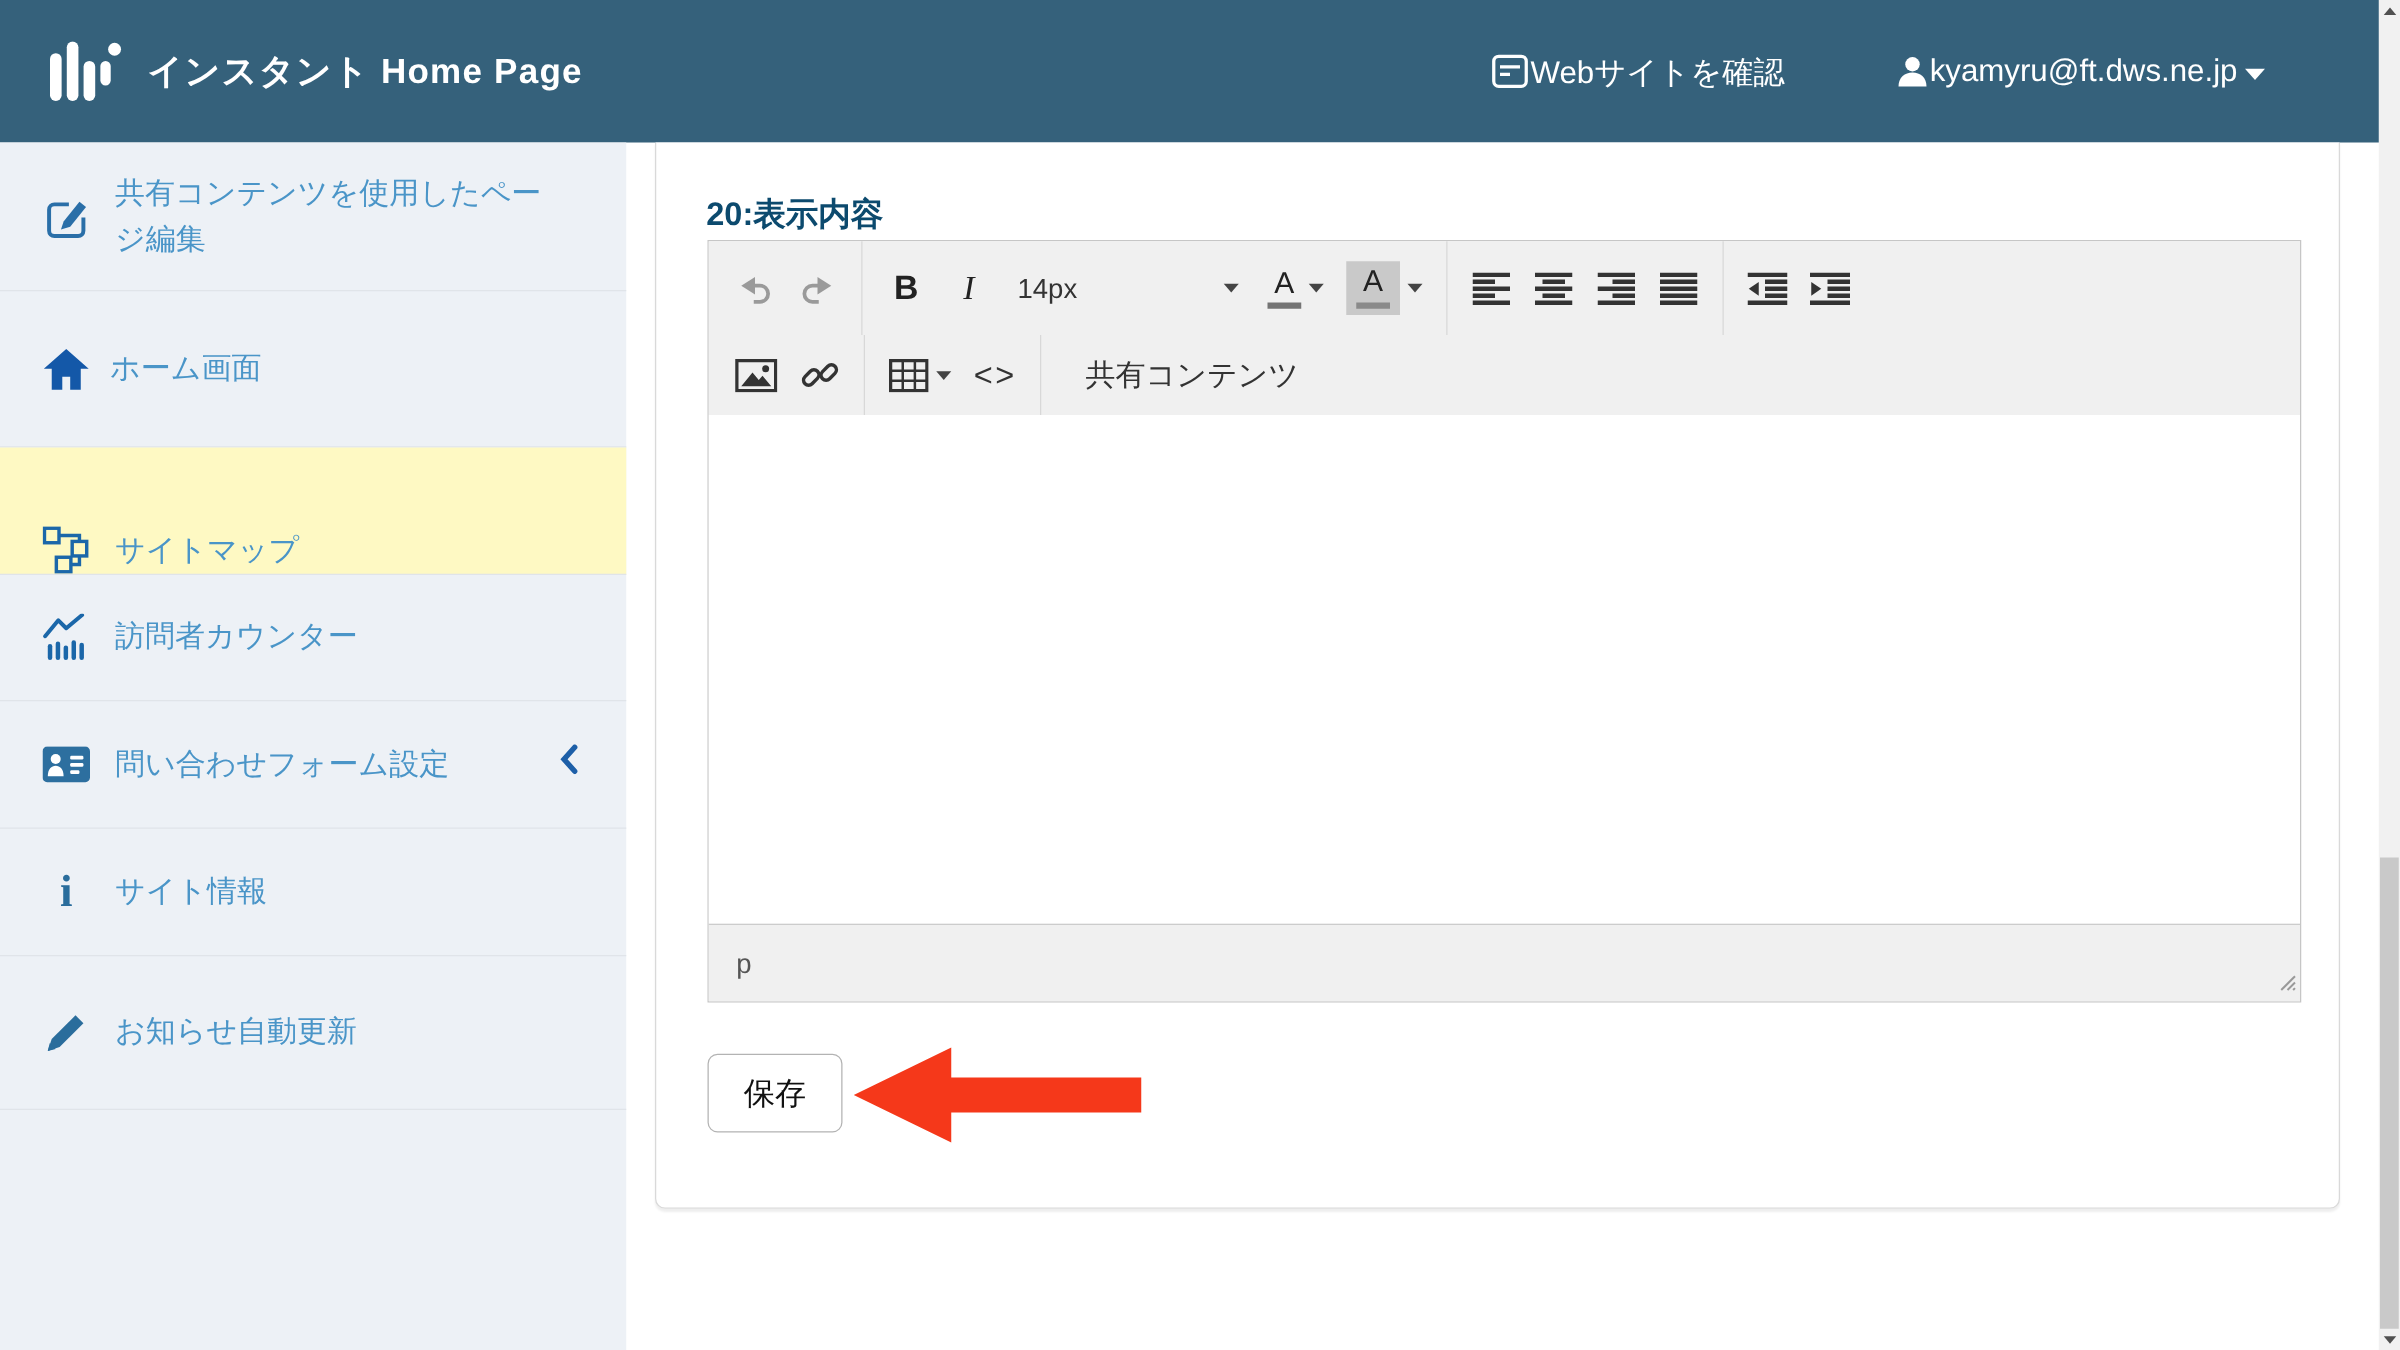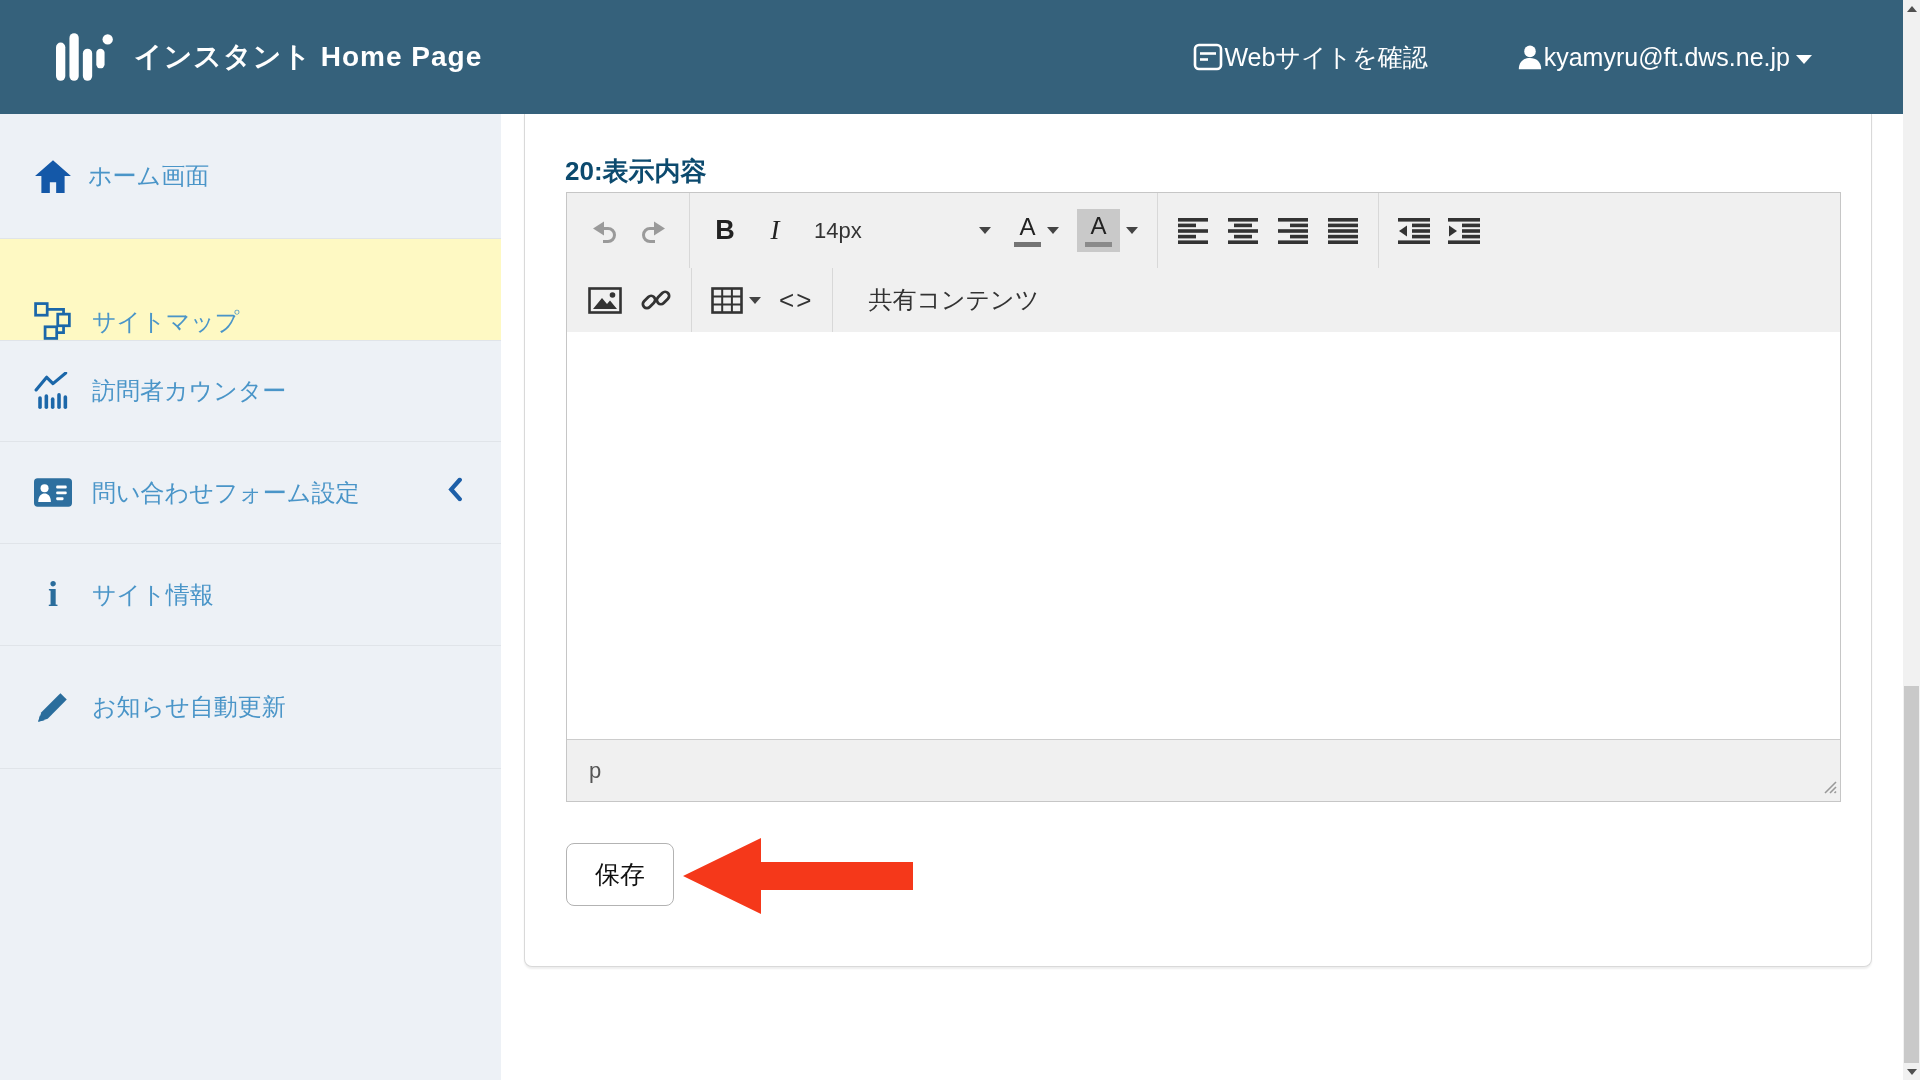--- a/index.html
+++ b/index.html
@@ -3,21 +3,21 @@
 <meta charset="utf-8">
 <style>
   * { margin:0; padding:0; box-sizing:border-box; }
   html,body { width:1920px; height:1080px; }
   body { position:relative; overflow:hidden; background:#fff;
          font-family:"Liberation Sans","DejaVu Sans",sans-serif; color:#222; }
 
   
   .hdr { position:absolute; left:0; top:0; width:1920px; height:114px;
          background:#35617b; display:flex; align-items:center; justify-content:space-between;
-         padding:0 60px 0 56px; }
+         padding:0 60px 0 40px; }
   .logo { display:flex; align-items:center; gap:16px; cursor:pointer; }
   .logo-text { color:#fff; font-size:28px; font-weight:bold; letter-spacing:1px; }
   .hdr-right { display:flex; align-items:center; gap:88px; margin-right:48px; }
   .hdr-item { display:flex; align-items:center; gap:0; color:#fff; font-size:25px; cursor:pointer; }
   .caret-w { width:0; height:0; border-left:8px solid transparent; border-right:8px solid transparent;
              border-top:9px solid #fff; margin-left:6px; margin-top:4px; }
 
   
   .sidebar { position:absolute; left:0; top:114px; width:501px; height:966px; background:#edf1f6; }
   .side-item { display:flex; align-items:center; gap:16px; padding-left:30px; padding-right:60px;
@@ -111,20 +111,29 @@
         <path d="M3 28 c0-8 5.4-12 12-12 s12 4 12 12 z" fill="#fff"></path>
       </svg>
       <span>kyamyru@ft.dws.ne.jp</span>
       <i class="caret-w"></i>
     </div>
   </div>
 </div>
 
 <div class="sidebar">
 
+  <div class="side-item" style="height:119px;">
+    <span class="icn">
+      <svg width="38" height="38" viewBox="0 0 36 36">
+        <path d="M31 19 V29 a4 4 0 0 1 -4 4 H9 a4 4 0 0 1 -4 -4 V13 a4 4 0 0 1 4 -4 h11" fill="none" stroke="#2a6fa8" stroke-width="3"></path>
+        <polygon points="16,22 28,7 33,11 21,26 14,28" fill="#2a6fa8"></polygon>
+      </svg>
+    </span>
+    <span style="max-width:345px;">共有コンテンツを使用したページ編集</span>
+  </div>
 
   <div class="side-item" style="height:125px;gap:12px;">
     <span class="icn">
       <svg width="38" height="36" viewBox="0 0 36 34">
         <path d="M18 2 L35 17 H29 V33 H21 V23 H15 V33 H7 V17 H1 Z" fill="#1458a8"></path>
       </svg>
     </span>
     <span>ホーム画面</span>
   </div>
 

